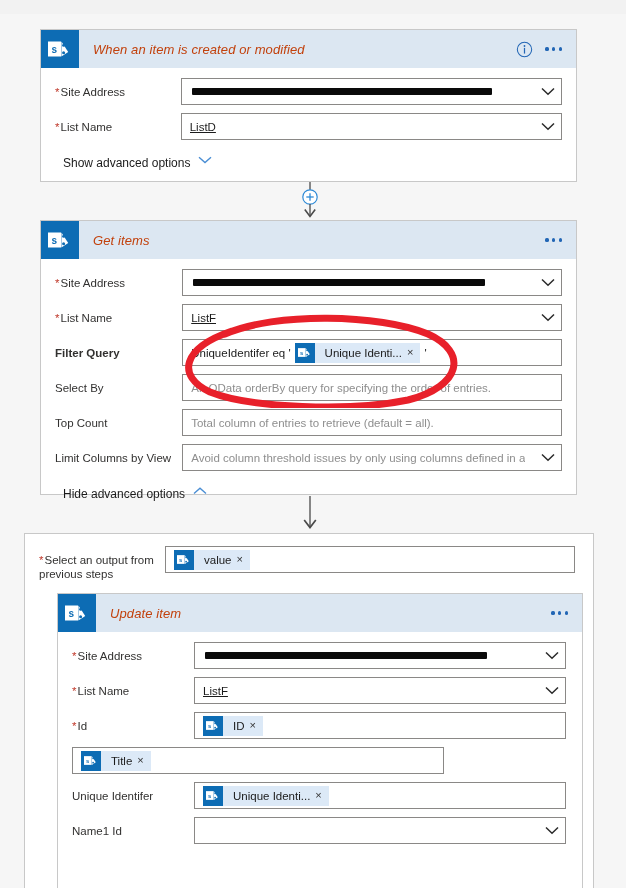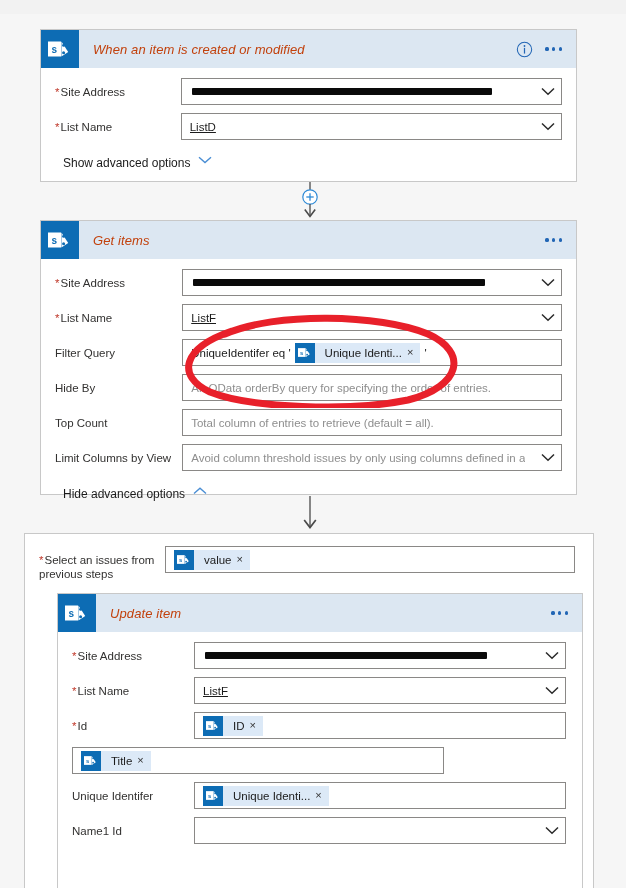--- a/index.html
+++ b/index.html
@@ -267,21 +267,21 @@
           <span class="value">ListF</span>
           <span class="chev">
             <svg width="14" height="9" viewBox="0 0 14 9">
                 <polyline points="1,1.5 7,7.2 13,1.5" fill="none" stroke="#2b2b2b" stroke-width="1.5"></polyline>
               </svg>
           </span>
         </div>
       </div>
 
       <div class="row">
-        <div class="row-label" style="width:128px;">
+        <div class="row-label" style="width:128px;font-weight:bold;">
           <span>Filter Query</span>
         </div>
         <div class="field" style="width:382px;">
           <span class="chip-pre">UniqueIdentifer eq '</span>
           <span class="chip">
             <span class="chip-ico">
               <svg width="14" height="11" viewBox="0 0 24 18">
                 <rect x="0" y="1.5" width="13" height="15" fill="#ffffff"></rect>
                 <text x="3.4" y="12.6" font-family="Liberation Sans, sans-serif" font-size="10" font-weight="bold" fill="#0d6cb4">s</text>
                 <path d="M13.4 1.5 L13.4 16.5 L20.2 12 Z" fill="#ffffff"></path>
@@ -291,21 +291,21 @@
             </span>
             <span class="chip-text">Unique Identi...</span>
             <span class="chip-x">×</span>
           </span>
           <span class="chip-post">'</span>
         </div>
       </div>
 
       <div class="row">
         <div class="row-label" style="width:128px;">
-          <span>Hide By</span>
+          <span>Select By</span>
         </div>
         <div class="field" style="width:382px;">
           <span class="placeholder">An OData orderBy query for specifying the order of entries.</span>
         </div>
       </div>
 
       <div class="row">
         <div class="row-label" style="width:128px;">
           <span>Top Count</span>
         </div>
@@ -342,21 +342,21 @@
     <svg width="40" height="34" viewBox="0 0 40 34">
       <line x1="20" y1="0" x2="20" y2="30" stroke="#4a4a4a" stroke-width="1.3"></line>
       <polyline points="14.2,24 20,31.5 25.8,24" fill="none" stroke="#4a4a4a" stroke-width="1.7"></polyline>
     </svg>
   </div>
 
   <div class="card" style="left:24px; top:533px; width:570px; height:365px;">
     <div class="card-body" style="padding:12px 14px 0 14px;">
       <div class="row">
         <div class="row-label" style="width:126px;">
-          <span class="req">*</span><span>Select an issues from previous steps</span>
+          <span class="req">*</span><span>Select an output from previous steps</span>
         </div>
         <div class="field" style="width:410px;">
           <span class="chip">
             <span class="chip-ico">
               <svg width="14" height="11" viewBox="0 0 24 18">
                 <rect x="0" y="1.5" width="13" height="15" fill="#ffffff"></rect>
                 <text x="3.4" y="12.6" font-family="Liberation Sans, sans-serif" font-size="10" font-weight="bold" fill="#0d6cb4">s</text>
                 <path d="M13.4 1.5 L13.4 16.5 L20.2 12 Z" fill="#ffffff"></path>
                 <circle cx="15.6" cy="5.3" r="1.5" fill="#0d6cb4"></circle>
                 <circle cx="15.6" cy="12.7" r="1.5" fill="#0d6cb4"></circle>

